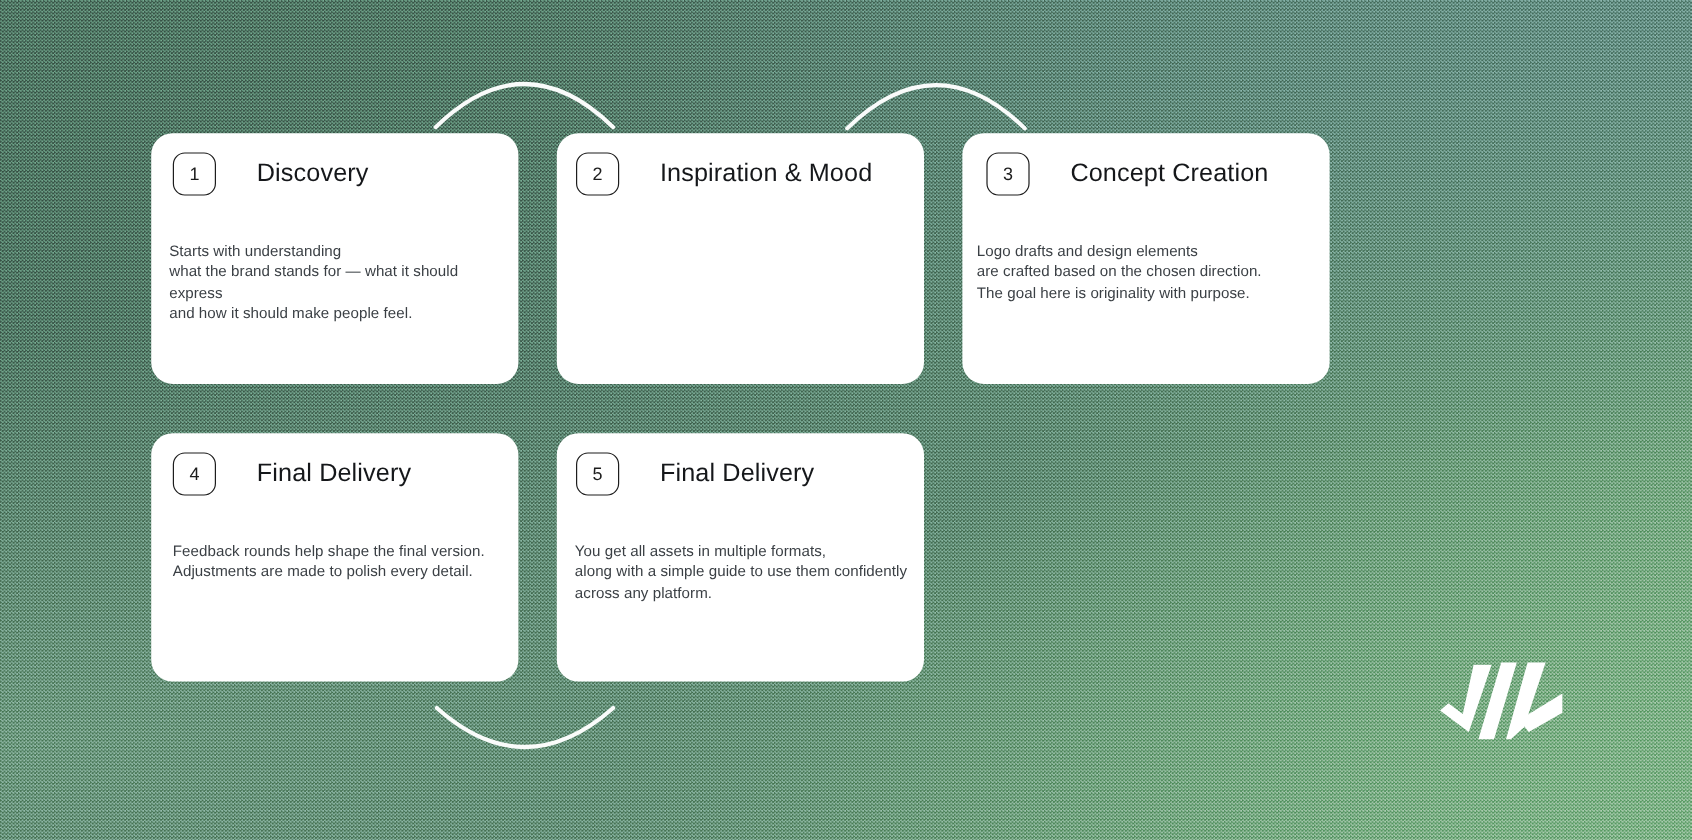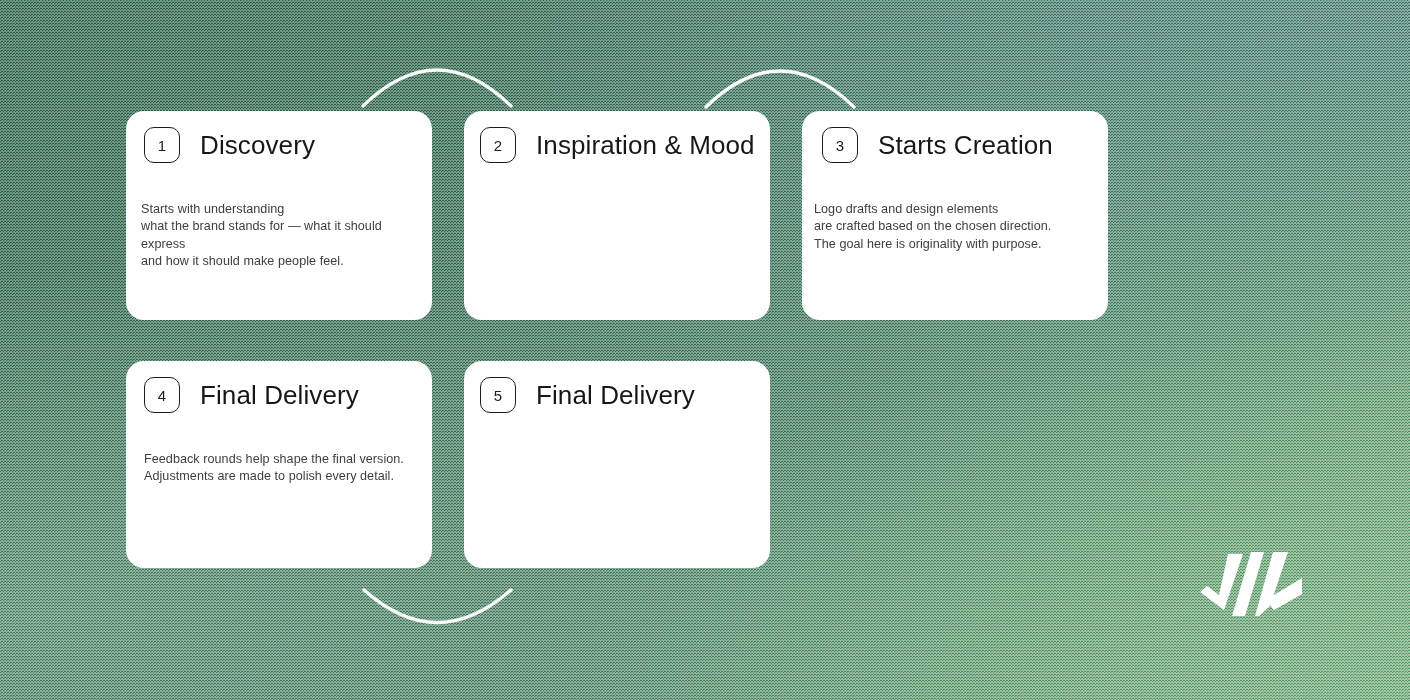--- a/index.html
+++ b/index.html
@@ -66,22 +66,22 @@
     width:36px; height:36px;
     border:1.4px solid #1d1d1d;
     border-radius:10px;
     display:flex; align-items:center; justify-content:center;
     font-size:15px;
     color:#1d1d1d;
     font-weight:400;
     line-height:1;
   }
   .card-title {
-    margin-left:20px;
-    font-size:26px;
+    margin-left:34px;
+    font-size:21px;
     font-weight:400;
     color:#15171a;
     letter-spacing:0.1px;
     white-space:nowrap;
   }
   .card-body {
     font-size:12.6px;
     line-height:17.3px;
     color:#3a3f44;
     white-space:pre-line;
@@ -138,41 +138,44 @@
 <div class="card" id="card-2">
   <div class="card-head">
     <div class="badge">2</div>
     <div class="card-title">Inspiration &amp; Mood</div>
   </div>
 </div>
 
 <div class="card" id="card-3">
   <div class="card-head">
     <div class="badge">3</div>
-    <div class="card-title">Starts Creation</div>
+    <div class="card-title">Concept Creation</div>
   </div>
   <div class="card-body">Logo drafts and design elements
 are crafted based on the chosen direction.
 The goal here is originality with purpose.</div>
 </div>
 
 <div class="card" id="card-4">
   <div class="card-head">
     <div class="badge">4</div>
     <div class="card-title">Final Delivery</div>
   </div>
   <div class="card-body">Feedback rounds help shape the final version.
 Adjustments are made to polish every detail.</div>
 </div>
 
 <div class="card" id="card-5">
   <div class="card-head">
     <div class="badge">5</div>
     <div class="card-title">Final Delivery</div>
   </div>
+  <div class="card-body">You get all assets in multiple formats,
+along with a simple guide to use them confidently
+across any platform.</div>
 </div>
 
 <svg id="logo" viewBox="0 0 115 72">
   <g fill="#ffffff">
     <path d="M 30 6 L 45 6 L 26 62 L 2 44 L 9 38 L 21 47 Z"></path>
     <path d="M 55 4 L 70 4 L 51 68 L 38 68 L 57 4 Z" transform="translate(-4,0)"></path>
     <path d="M 81 4 L 96 4 L 78 58 L 78 58 L 67 68 L 63 68 Z" transform="translate(-6,0)"></path>
     <path d="M 76 62 L 68 52 L 104 30 L 104 46 Z"></path>
   </g>
 </svg>

